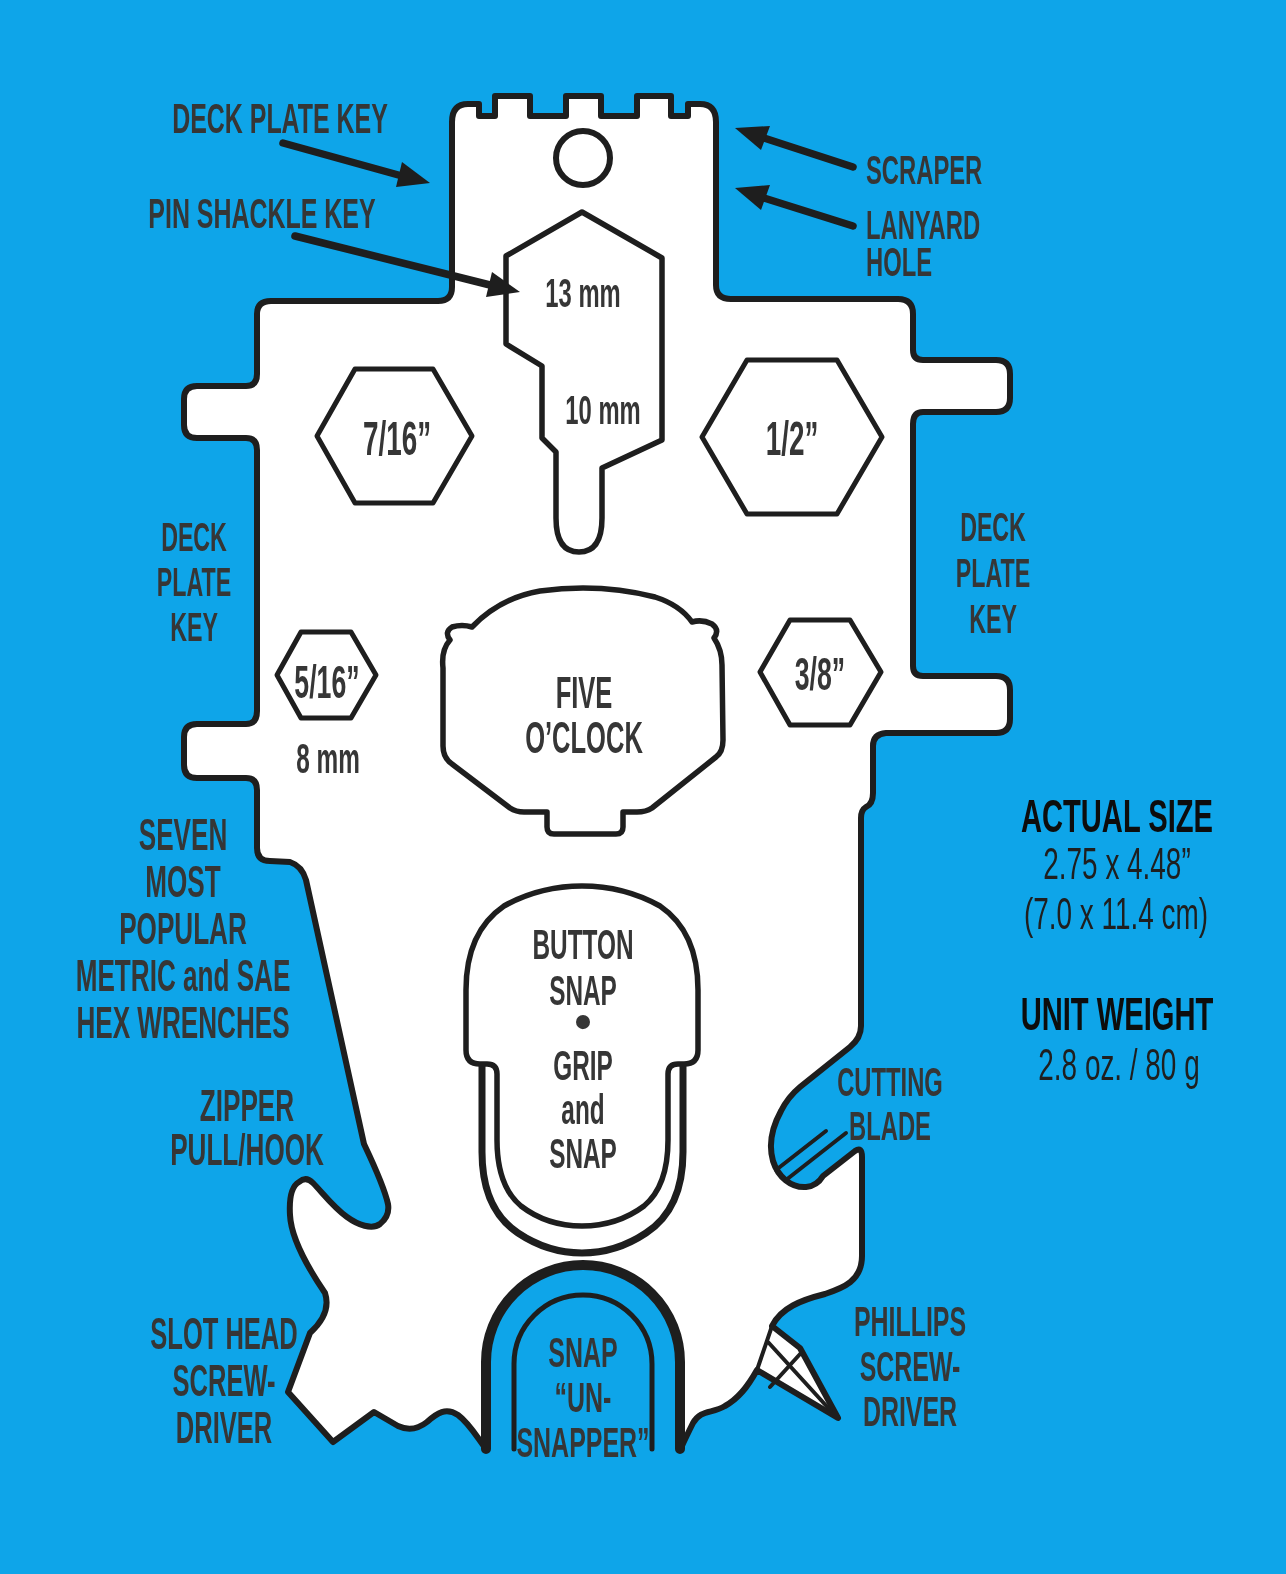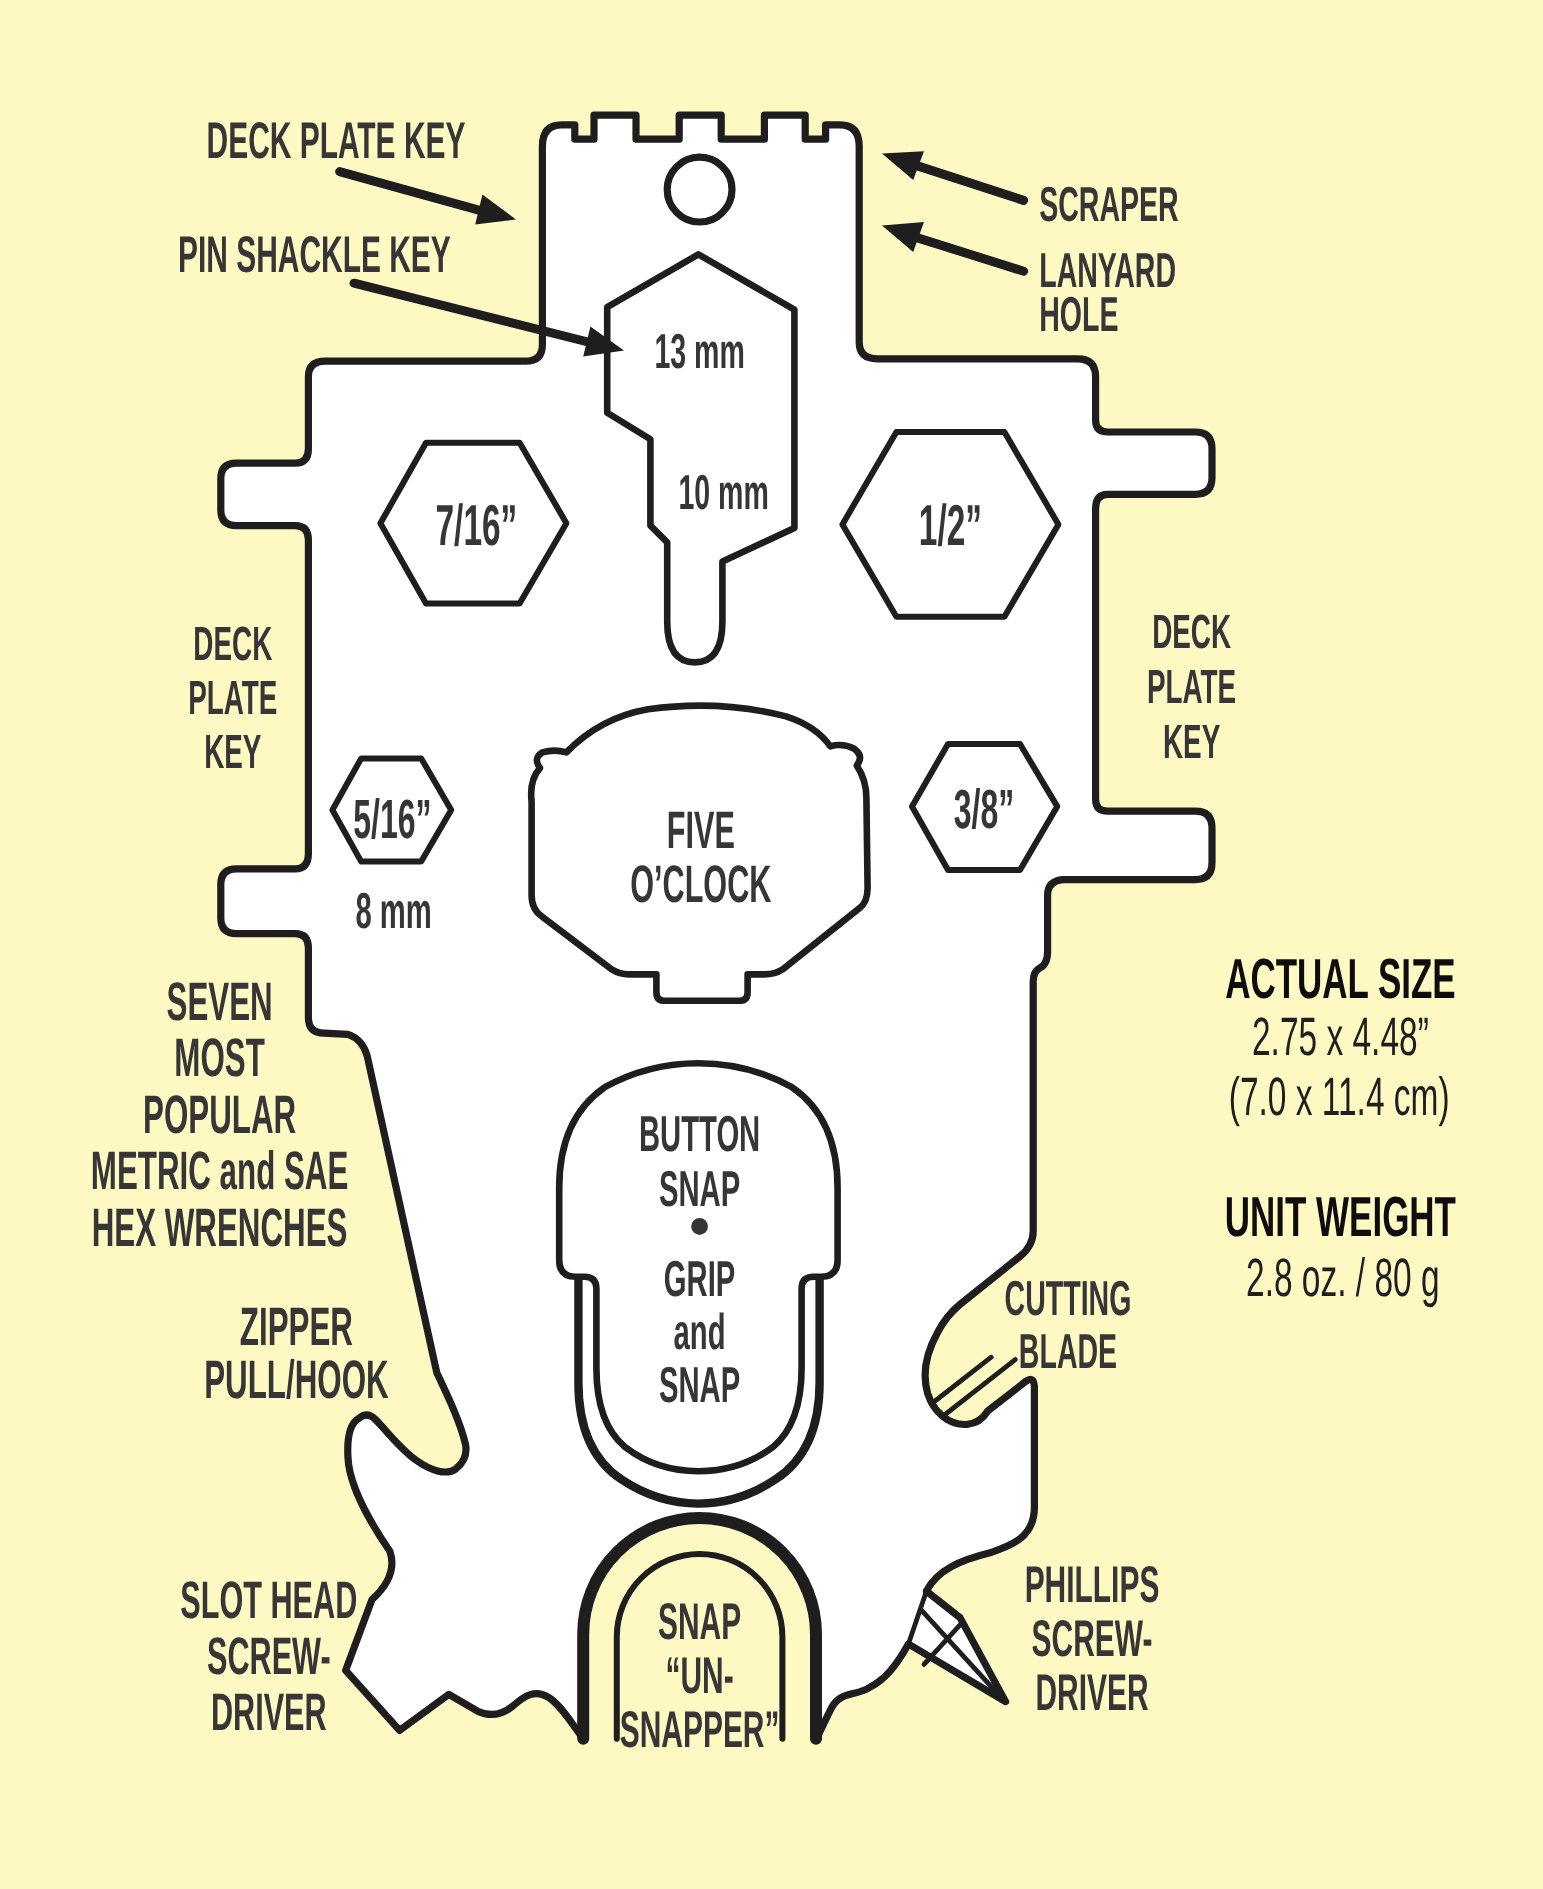--- a/index.html
+++ b/index.html
@@ -1,16 +1,16 @@
 <!DOCTYPE html>
 <html><head>
 <meta charset="utf-8">
 <style>
   html,body{margin:0;padding:0;background:#ffffff;}
-  #stage{position:relative;width:1286px;height:1574px;background:#fef9c3;overflow:hidden;
+  #stage{position:relative;width:1286px;height:1574px;background:#0ea5e9;overflow:hidden;
          font-family:"Liberation Sans",sans-serif;}
   #art{position:absolute;left:0;top:0;}
   .lbl{position:absolute;font-family:"Liberation Sans",sans-serif;font-weight:700;color:#363636;
        white-space:pre-line;text-align:center;transform:scaleX(0.58);transform-origin:center top;}
   .lbl.leftal{text-align:left;transform-origin:left top;}
   .spec{position:absolute;font-family:"Liberation Sans",sans-serif;color:#1f1f1f;
         white-space:pre-line;text-align:center;transform:scaleX(0.62);transform-origin:center top;}
   .spec.title{font-weight:700;color:#0d0d0d;}
   
   #lbl-deck-top   {left:70px;  top:94px;  width:420px; font-size:43px;}

